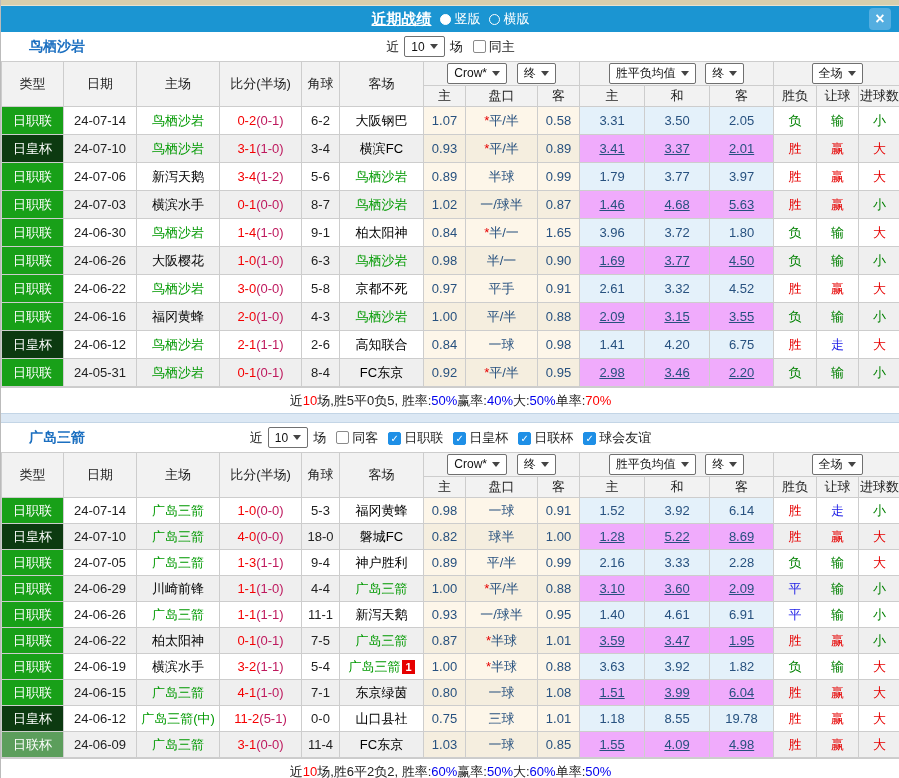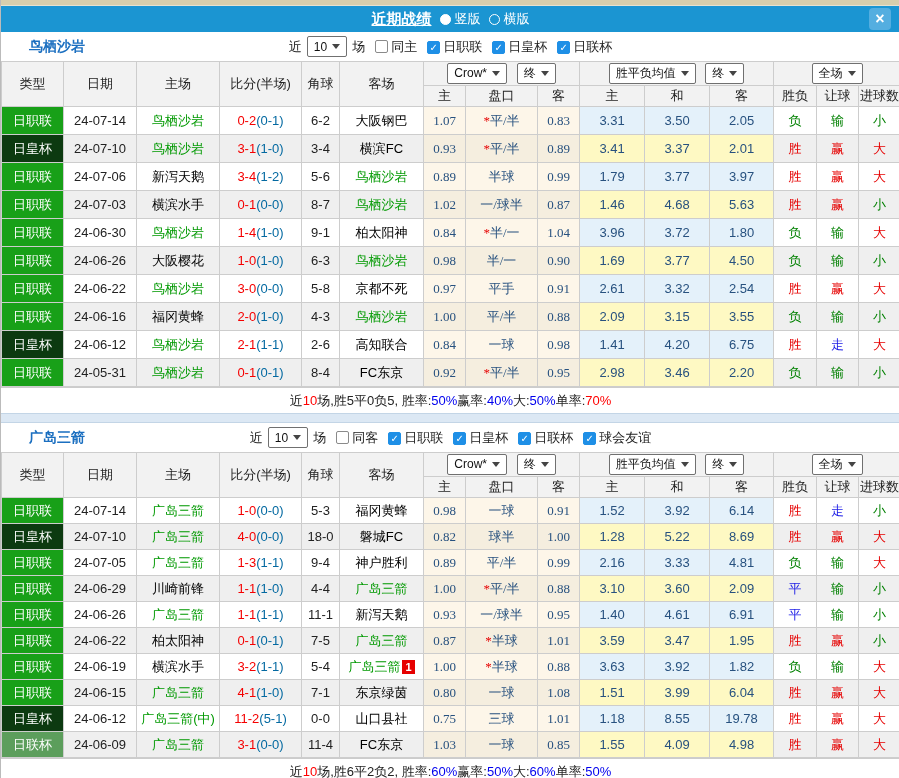--- a/index.html
+++ b/index.html
@@ -48,25 +48,25 @@
   .tbl-2 tbody tr{height:26px;}
   tbody tr{background:#fff;}
   tbody tr.alt{background:#EFEFEF;}
   td.lg{color:#fff;font-size:13px;}
   .lg-j1{background:var(--league-j1);}
   .lg-emperor{background:var(--league-emperor);}
   .lg-cup{background:var(--league-cup);}
   .team{color:#000000;}
   .team.hl{color:var(--team-highlight);}
   .score{color:var(--score-red);}
-  .half{color:#0369a1;}
-  td.cream{background:var(--cream-bg);color:var(--odds-navy);font-family:Liberation Serif, serif;}
+  .half{color:#be185d;}
+  td.cream{background:var(--cream-bg);color:var(--odds-navy);}
   tr.alt td.cream{background:#F5EEDF;}
   td.lblue{background:var(--lightblue-bg);color:var(--odds-navy);}
-  tr.alt td.lblue{background:#fef9c3;}
+  tr.alt td.lblue{background:#f0abfc;text-decoration:underline;}
   .star{color:#E60000;}
   .hcap{color:var(--odds-navy);}
   .rbadge{display:inline-block;background:#E60000;color:#fff;font-size:11px;line-height:14px;padding:0 3px;margin-left:2px;font-weight:bold;}
   .res-win{color:var(--win-red);}
   .res-lose{color:var(--lose-green);}
   .res-draw{color:var(--draw-blue);}
   .summary{height:25px;display:flex;align-items:center;justify-content:center;font-size:13px;border-top:1px solid #ccc;background:#fff;}
   .sum-k{color:#222;}
   .sum-r{color:#FF0000;}
   .sum-b{color:var(--pct-blue);}
@@ -90,21 +90,20 @@
   <div class="filter-row">
     <span class="team-name">鸟栖沙岩</span>
     <span class="flt">近</span>
     <span class="dropdown">
       <span>10</span>
       <span class="dd-arrow"></span>
     </span>
     <span class="flt">场</span>
     <span class="checkbox"></span>
     <span class="flt">同主</span>
-    <span><span class="checkbox checked">✓</span><span class="flt">日职联</span><span class="checkbox checked">✓</span><span class="flt">日皇杯</span><span class="checkbox checked">✓</span><span class="flt">日联杯</span></span>
   </div>
 
   <table class="tbl-1">
     <colgroup>
       <col style="width:62px">
         <col style="width:73px">
         <col style="width:83px">
         <col style="width:82px">
         <col style="width:38px">
       <col style="width:84px">
@@ -168,21 +167,21 @@
     <tbody>
         <tr>
           <td class="lg lg-j1">日职联</td>
           <td>24-07-14</td>
           <td><span class="team hl">鸟栖沙岩</span></td>
           <td><span class="score">0-2</span><span class="half">(0-1)</span></td>
           <td>6-2</td>
           <td><span class="team">大阪钢巴</span></td>
           <td class="cream">1.07</td>
           <td class="cream"><span class="star">*</span><span class="hcap">平/半</span></td>
-          <td class="cream">0.83</td>
+          <td class="cream">0.58</td>
           <td class="lblue">3.31</td>
           <td class="lblue">3.50</td>
           <td class="lblue">2.05</td>
           <td class="res res-lose">负</td>
           <td class="res res-lose">输</td>
           <td class="res res-lose">小</td>
         </tr>
         <tr class="alt">
           <td class="lg lg-emperor">日皇杯</td>
           <td>24-07-10</td>
@@ -236,21 +235,21 @@
         </tr>
         <tr>
           <td class="lg lg-j1">日职联</td>
           <td>24-06-30</td>
           <td><span class="team hl">鸟栖沙岩</span></td>
           <td><span class="score">1-4</span><span class="half">(1-0)</span></td>
           <td>9-1</td>
           <td><span class="team">柏太阳神</span></td>
           <td class="cream">0.84</td>
           <td class="cream"><span class="star">*</span><span class="hcap">半/一</span></td>
-          <td class="cream">1.04</td>
+          <td class="cream">1.65</td>
           <td class="lblue">3.96</td>
           <td class="lblue">3.72</td>
           <td class="lblue">1.80</td>
           <td class="res res-lose">负</td>
           <td class="res res-lose">输</td>
           <td class="res res-win">大</td>
         </tr>
         <tr class="alt">
           <td class="lg lg-j1">日职联</td>
           <td>24-06-26</td>
@@ -273,21 +272,21 @@
           <td>24-06-22</td>
           <td><span class="team hl">鸟栖沙岩</span></td>
           <td><span class="score">3-0</span><span class="half">(0-0)</span></td>
           <td>5-8</td>
           <td><span class="team">京都不死</span></td>
           <td class="cream">0.97</td>
           <td class="cream"><span class="hcap">平手</span></td>
           <td class="cream">0.91</td>
           <td class="lblue">2.61</td>
           <td class="lblue">3.32</td>
-          <td class="lblue">2.54</td>
+          <td class="lblue">4.52</td>
           <td class="res res-win">胜</td>
           <td class="res res-win">赢</td>
           <td class="res res-win">大</td>
         </tr>
         <tr class="alt">
           <td class="lg lg-j1">日职联</td>
           <td>24-06-16</td>
           <td><span class="team">福冈黄蜂</span></td>
           <td><span class="score">2-0</span><span class="half">(1-0)</span></td>
           <td>4-3</td>
@@ -471,21 +470,21 @@
           <td>24-07-05</td>
           <td><span class="team hl">广岛三箭</span></td>
           <td><span class="score">1-3</span><span class="half">(1-1)</span></td>
           <td>9-4</td>
           <td><span class="team">神户胜利</span></td>
           <td class="cream">0.89</td>
           <td class="cream"><span class="hcap">平/半</span></td>
           <td class="cream">0.99</td>
           <td class="lblue">2.16</td>
           <td class="lblue">3.33</td>
-          <td class="lblue">4.81</td>
+          <td class="lblue">2.28</td>
           <td class="res res-lose">负</td>
           <td class="res res-lose">输</td>
           <td class="res res-win">大</td>
         </tr>
         <tr class="alt">
           <td class="lg lg-j1">日职联</td>
           <td>24-06-29</td>
           <td><span class="team">川崎前锋</span></td>
           <td><span class="score">1-1</span><span class="half">(1-0)</span></td>
           <td>4-4</td>

